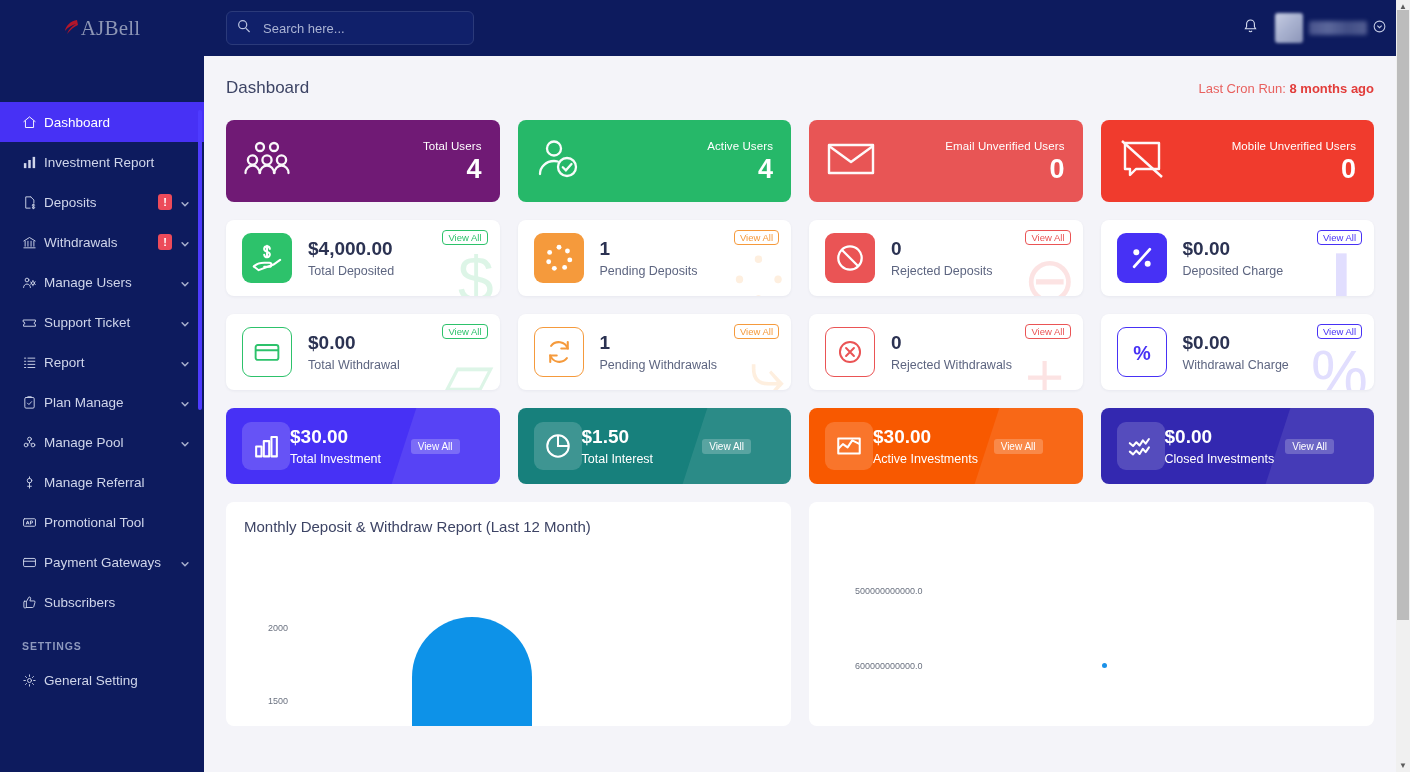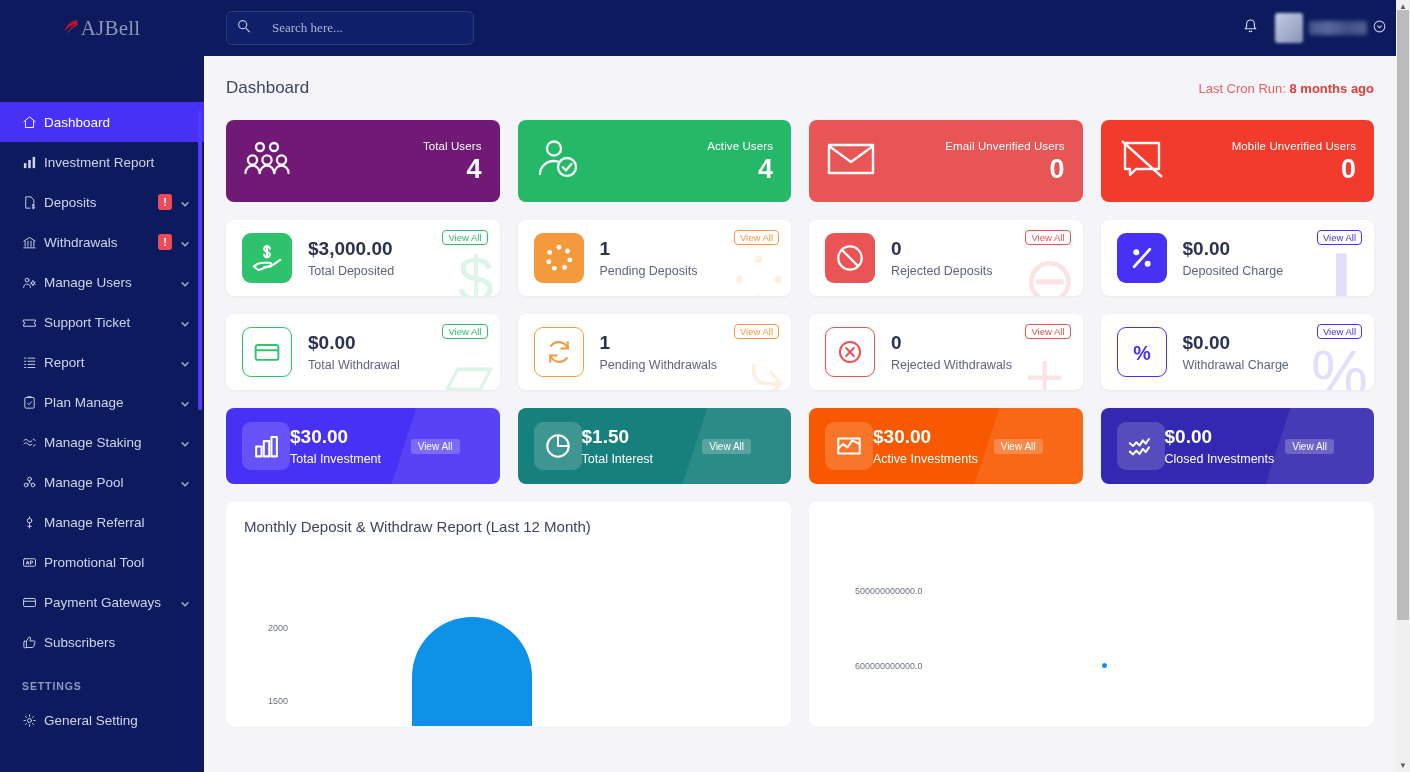--- a/index.html
+++ b/index.html
@@ -49,21 +49,21 @@
     height: 56px; background: #0d1b5e; display: flex; align-items: center;
     padding: 0 24px 0 22px;
   }
   .search-box {
     width: 248px; height: 34px; border: 1px solid #2b3a7a; border-radius: 6px;
     display: flex; align-items: center; padding: 0 10px; background: #10206a;
   }
   .search-box svg { color: #b9c2e0; flex: 0 0 auto; }
   .search-input {
     border: none; outline: none; background: transparent; color: #ef4444;
-    font-size: 13px; margin-left: 21px; width: 100%; font-family: Liberation Serif, serif;
+    font-size: 13px; margin-left: 12px; width: 100%; font-family: Liberation Sans, sans-serif;
   }
   .search-input::placeholder { color: #aab3d4; }
   .top-right { margin-left: auto; display: flex; align-items: center; gap: 16px; }
   .bell { color: #d7ddf0; }
   .user-blur { display: flex; align-items: center; gap: 6px; }
   .avatar-blur {
     width: 28px; height: 30px; border-radius: 3px;
     background: linear-gradient(135deg,#c7cde2 0%, #aab3d0 45%, #8b94b8 100%);
     filter: blur(1.6px);
   }
@@ -256,33 +256,20 @@
         </div>
         <div class="nav-item">
           <span class="nav-ico">
             <svg width="15" height="15" viewBox="0 0 24 24" fill="none" stroke="currentColor" stroke-width="1.5" stroke-linecap="round" stroke-linejoin="round">
               <rect x="4.5" y="4" width="15" height="17" rx="2"></rect>
               <path d="M9 4V2.8h6V4"></path>
               <path d="M8.8 13l2.3 2.3 4.2-4.6"></path>
             </svg>
           </span>
           <span class="nav-label">Plan Manage</span>
-          <span class="chev"><svg width="10" height="10" viewBox="0 0 12 12" fill="none" stroke="currentColor" stroke-width="1.8" stroke-linecap="round">
-              <path d="M2.5 4.5L6 8l3.5-3.5"></path>
-            </svg></span>
-        </div>
-        <div class="nav-item">
-          <span class="nav-ico">
-            <svg width="15" height="15" viewBox="0 0 24 24" fill="none" stroke="currentColor" stroke-width="1.5" stroke-linecap="round" stroke-linejoin="round">
-              <path d="M3 9c2-2.6 4.4-2.6 6.5 0s4.4 2.6 6.5 0"></path>
-              <path d="M3 14.5c2-2.6 4.4-2.6 6.5 0s4.4 2.6 6.5 0"></path>
-              <path d="M18 6.5l3 2M18 17.5l3-2"></path>
-            </svg>
-          </span>
-          <span class="nav-label">Manage Staking</span>
           <span class="chev"><svg width="10" height="10" viewBox="0 0 12 12" fill="none" stroke="currentColor" stroke-width="1.8" stroke-linecap="round">
               <path d="M2.5 4.5L6 8l3.5-3.5"></path>
             </svg></span>
         </div>
         <div class="nav-item">
           <span class="nav-ico">
             <svg width="15" height="15" viewBox="0 0 24 24" fill="none" stroke="currentColor" stroke-width="1.5" stroke-linecap="round" stroke-linejoin="round">
               <circle cx="12" cy="6.5" r="3"></circle>
               <circle cx="6.5" cy="16" r="3"></circle>
               <circle cx="17.5" cy="16" r="3"></circle>
@@ -455,21 +442,21 @@
           <div class="col">
             <div class="wcard">
          <span class="box" style="background:#2dc26b;color:#fff;">
                 <svg width="30" height="30" viewBox="0 0 32 32" fill="none" stroke="#fff" stroke-width="2.2" stroke-linecap="round">
                   <path d="M16 3v11M19 6.2a3 3 0 00-6 .5c0 3.4 6 1.8 6 5.3a3 3 0 01-6 .5"></path>
                   <path d="M2 25c4-4 7.5-4 11-4h5.5a2.2 2.2 0 010 4.4H13"></path>
                   <path d="M2 25l5 4 16-6 7-5"></path>
                 </svg>
               </span>
          <span class="txt">
-           <span class="v">$3,000.00</span>
+           <span class="v">$4,000.00</span>
            <span class="l" style="display:block">Total Deposited</span>
          </span>
          <span class="ghost" style="color:#2dc26b">$</span>
          <span class="viewall-out" style="color:#2dc26b">View All</span>
        </div>
           </div>
           <div class="col">
             <div class="wcard">
          <span class="box" style="background:#f59a3c;color:#fff;">
                 <svg width="30" height="30" viewBox="0 0 32 32" fill="#fff">

